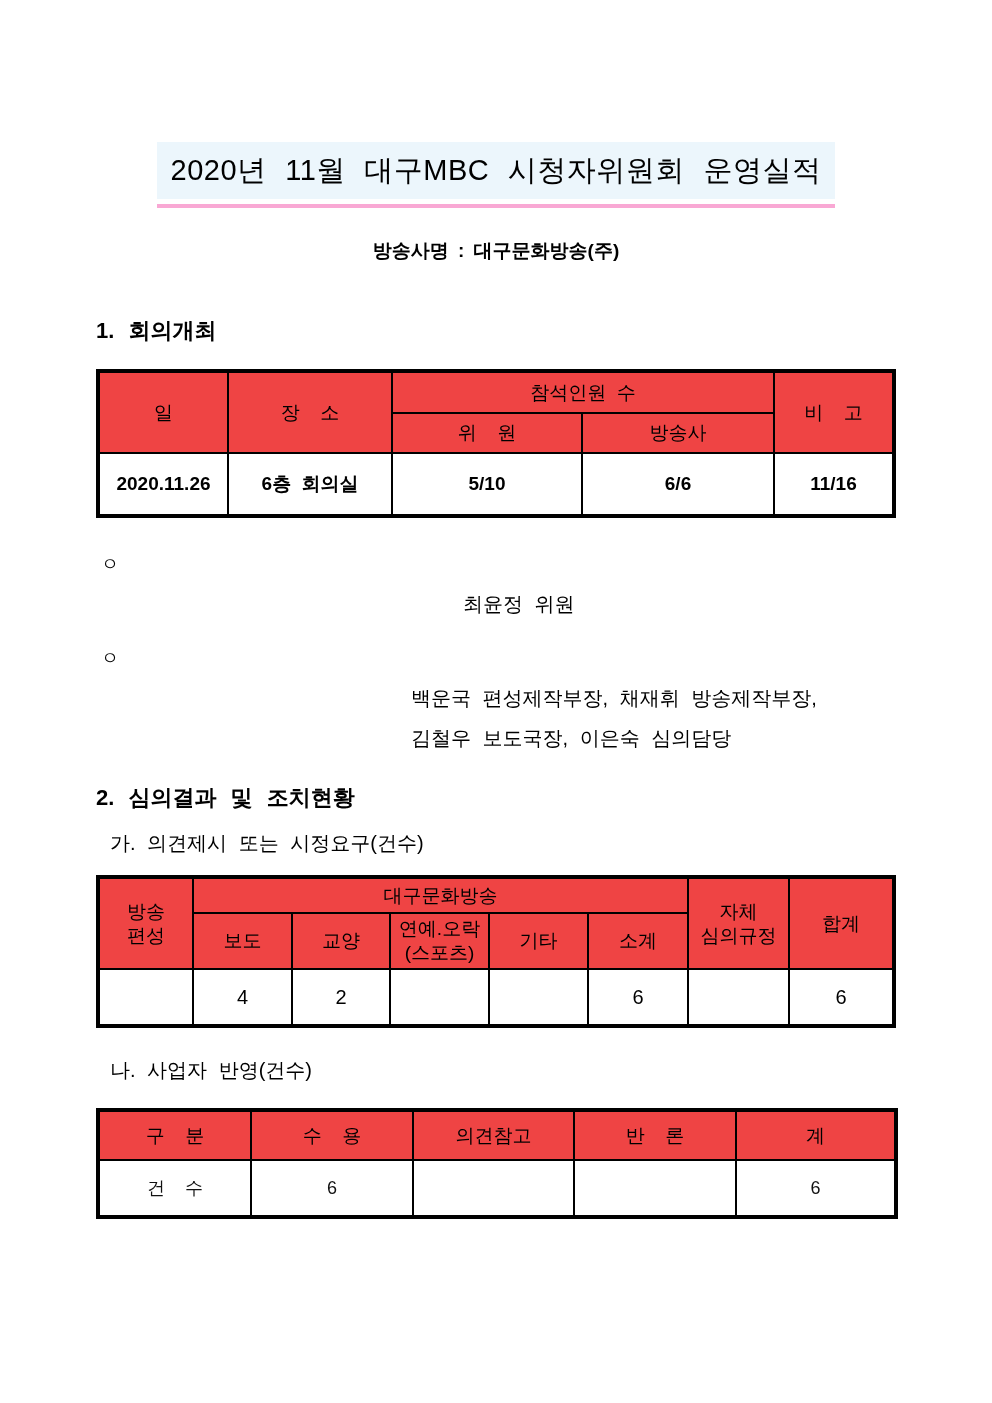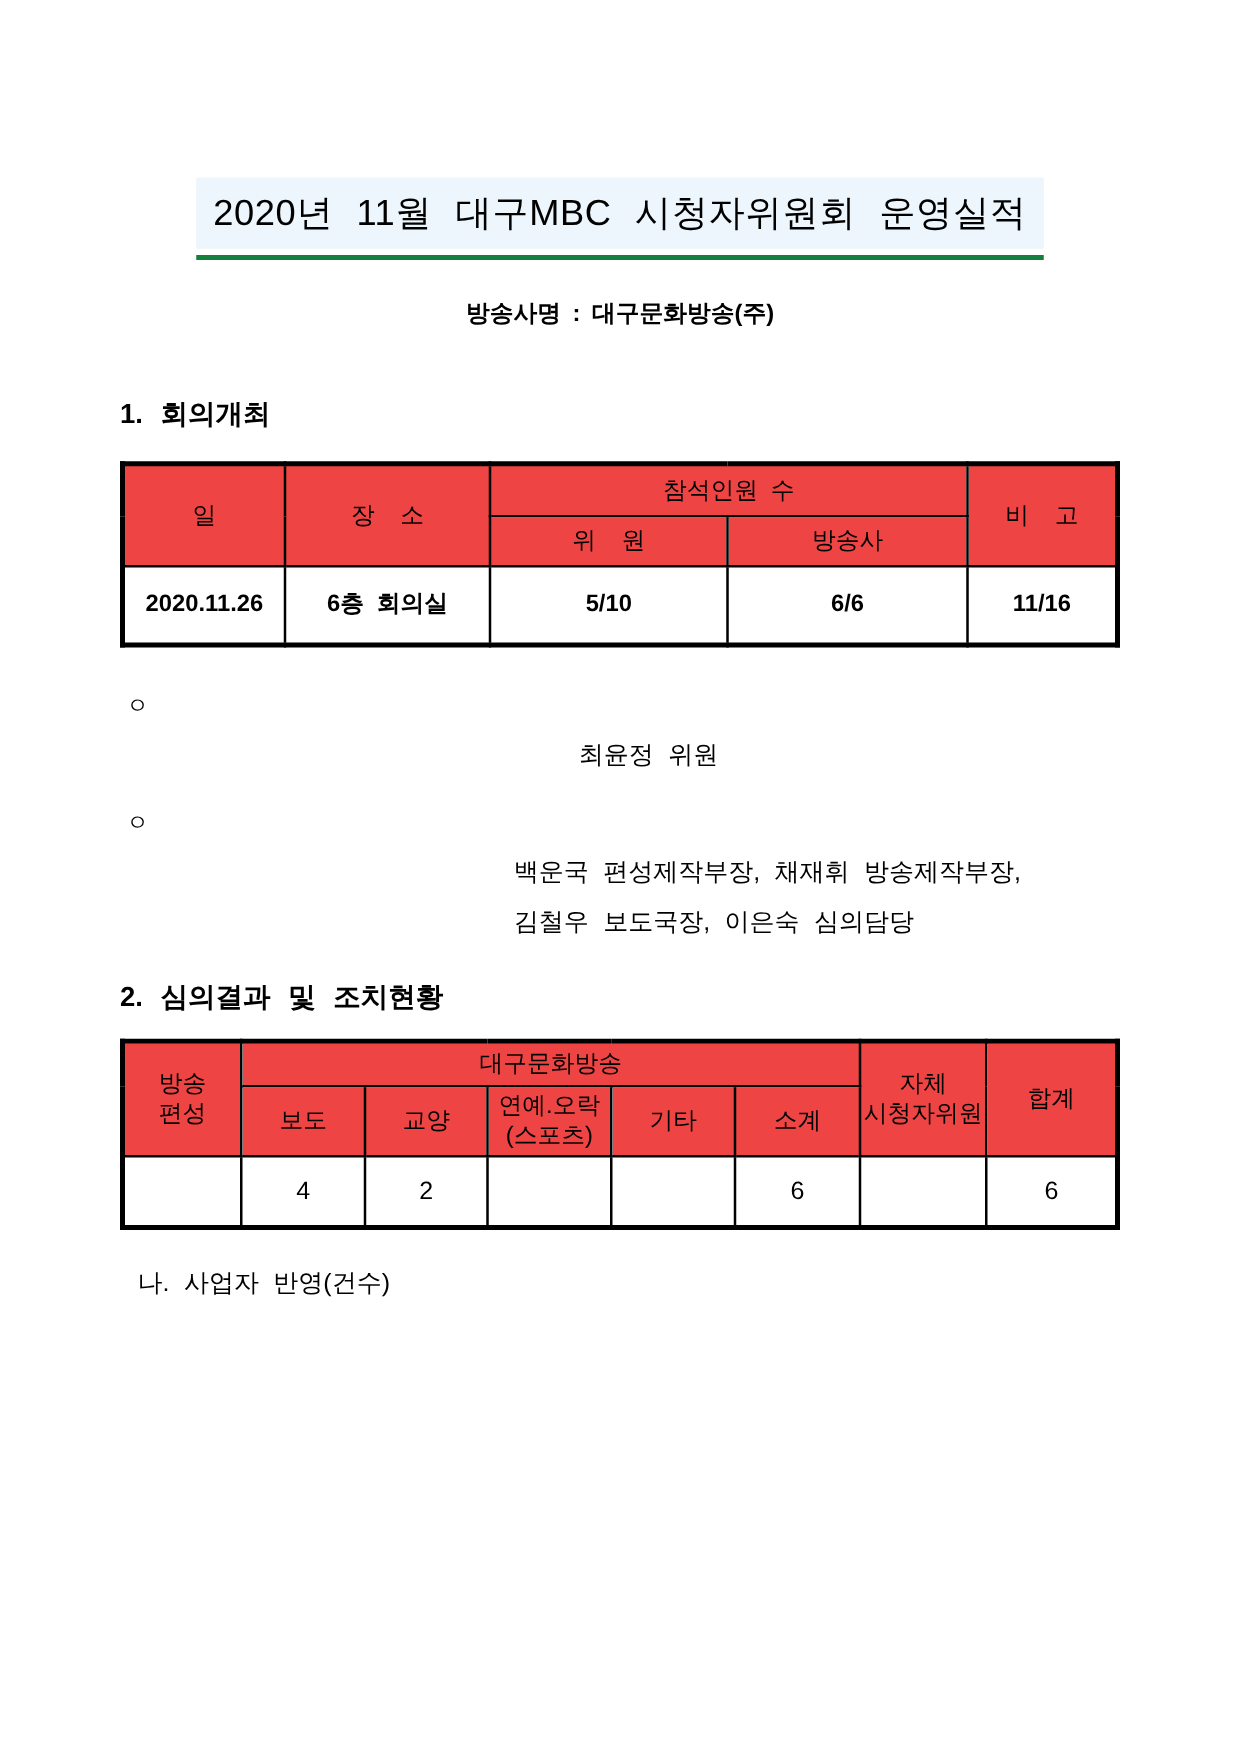--- a/index.html
+++ b/index.html
@@ -6,21 +6,21 @@
   html,body { background:#ffffff; }
   body {
     width:992px; height:1403px;
     font-family:"Liberation Sans", sans-serif;
     color:#000; overflow:hidden;
   }
   .page { width:992px; height:1403px; padding:0 96px; background:#fff; }
 
   
   .title-wrap { text-align:center; padding-top:142px; }
-  .title-underline { display:inline-block; border-bottom:4px solid #15803d; padding-bottom:5px; }
+  .title-underline { display:inline-block; border-bottom:4px solid #f9a8d4; padding-bottom:5px; }
   .title-text {
     display:inline-block; background:#ecf6fc;
     font-size:29px; font-weight:400; letter-spacing:0.5px; word-spacing:10px;
     padding:9px 14px 8px 14px; white-space:nowrap;
   }
 
   
   .broadcaster { margin-top:30px; text-align:center; font-size:19px; font-weight:700; word-spacing:4px; }
 
   
@@ -114,39 +114,40 @@
     <div class="note note2">
       <div class="note-line first">
         <span class="note-marker">ㅇ</span>
       </div>
       <div class="note-line indent-b2">백운국 편성제작부장, 채재휘 방송제작부장,</div>
       <div class="note-line indent-b2">김철우 보도국장, 이은숙 심의담당</div>
     </div>
   </div>
 
   <div class="h-num second">2. 심의결과 및 조치현황</div>
+  <div class="h-sub">가. 의견제시 또는 시정요구(건수)</div>
 
   <table class="tbl2">
     <colgroup>
       <col style="width:95px">
         <col style="width:99px">
         <col style="width:98px">
         <col style="width:99px">
       <col style="width:99px">
         <col style="width:100px">
         <col style="width:101px">
         <col style="width:105px">
     </colgroup>
     <tbody>
       <tr class="r1">
         <th rowspan="2">방송
 편성</th>
         <th colspan="5">대구문화방송</th>
         <th rowspan="2">자체
-시청자위원</th>
+심의규정</th>
         <th rowspan="2">합계</th>
       </tr>
       <tr class="r2">
         <th>보도</th>
         <th>교양</th>
         <th>연예.오락
 (스포츠)</th>
         <th>기타</th>
         <th>소계</th>
       </tr>
@@ -158,14 +159,39 @@
         <td></td>
         <td>6</td>
         <td></td>
         <td>6</td>
       </tr>
     </tbody>
   </table>
 
   <div class="h-sub second">나. 사업자 반영(건수)</div>
 
+  <table class="tbl3">
+    <colgroup>
+      <col style="width:153px">
+        <col style="width:162px">
+        <col style="width:161px">
+        <col style="width:162px">
+        <col style="width:160px">
+    </colgroup>
+    <tbody>
+      <tr class="r1">
+        <th>구  분</th>
+        <th>수  용</th>
+        <th>의견참고</th>
+        <th>반  론</th>
+        <th>계</th>
+      </tr>
+      <tr class="drow">
+        <td>건  수</td>
+        <td>6</td>
+        <td></td>
+        <td></td>
+        <td>6</td>
+      </tr>
+    </tbody>
+  </table>
 
 </div>
 
 </body></html>

